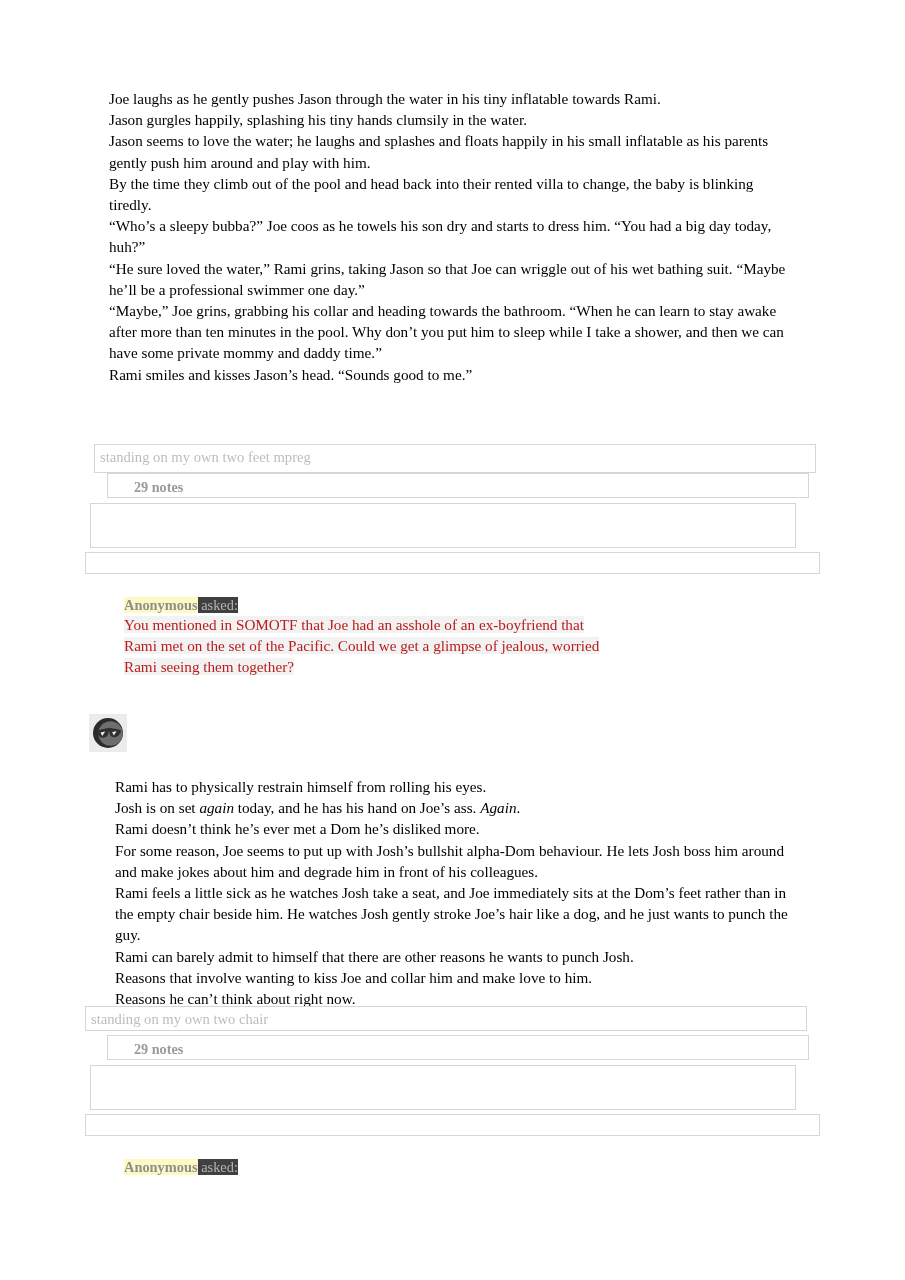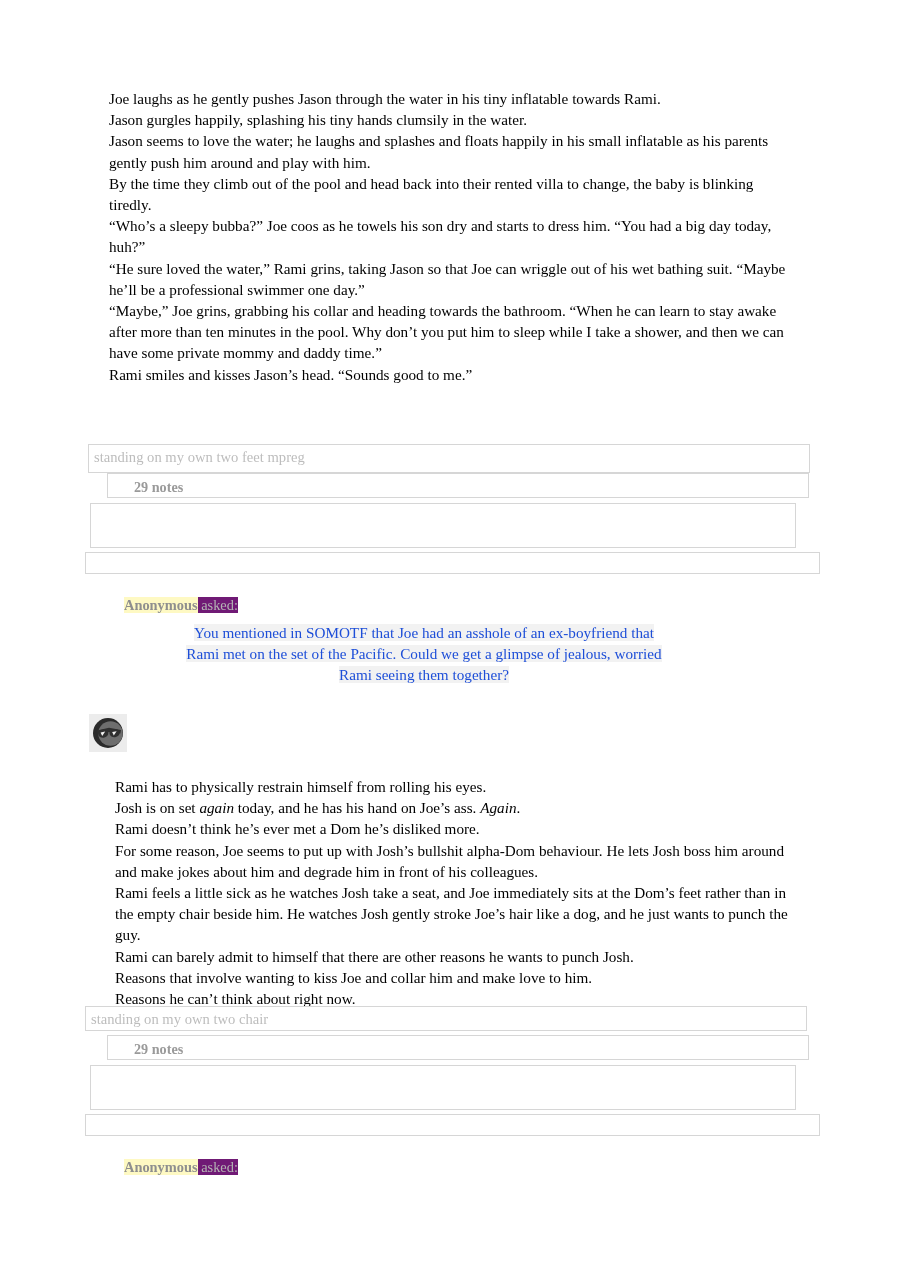--- a/index.html
+++ b/index.html
@@ -76,29 +76,28 @@
     margin: 0;
     color: #9d9d9d;
   }
   .ask-header .asker {
     font-weight: bold;
     color: #8e8e8e;
     background: #fef9c3;
   }
   .ask-header .asked-word {
     color: #b4b4b4;
-    background: #701a75;
+    background: #404040;
   }
   .ask-question {
     font-size: 15.2px;
     line-height: 21.2px;
-    color: #1d4ed8;
-    margin: 8px;
+    color: #b91c1c;
+    margin: 0;
     padding: 0;
-    text-align: center;
   }
   .ask-question span.hl {
     background: #f2f2f2;
     box-decoration-break: clone;
     -webkit-box-decoration-break: clone;
   }
 
   
   .avatar {
     position: absolute;
@@ -118,21 +117,21 @@
     <p>Joe laughs as he gently pushes Jason through the water in his tiny inflatable towards Rami.</p>
     <p>Jason gurgles happily, splashing his tiny hands clumsily in the water.</p>
     <p>Jason seems to love the water; he laughs and splashes and floats happily in his small inflatable as his parents gently push him around and play with him.</p>
     <p>By the time they climb out of the pool and head back into their rented villa to change, the baby is blinking tiredly.</p>
     <p>“Who’s a sleepy bubba?” Joe coos as he towels his son dry and starts to dress him. “You had a big day today, huh?”</p>
     <p>“He sure loved the water,” Rami grins, taking Jason so that Joe can wriggle out of his wet bathing suit. “Maybe he’ll be a professional swimmer one day.”</p>
     <p>“Maybe,” Joe grins, grabbing his collar and heading towards the bathroom. “When he can learn to stay awake after more than ten minutes in the pool. Why don’t you put him to sleep while I take a shower, and then we can have some private mommy and daddy time.”</p>
     <p>Rami smiles and kisses Jason’s head. “Sounds good to me.”</p>
   </div>
 
-  <div class="strip tag-strip" style="left:88px; top:444px; width:722px; height:29px;">
+  <div class="strip tag-strip" style="left:94px; top:444px; width:722px; height:29px;">
     <span>standing on my own two feet mpreg</span>
   </div>
 
   <div class="strip notes-strip" style="left:107px; top:473px; width:702px; height:25px;">
     <span>29 notes</span>
   </div>
 
   <div class="strip blank-strip" style="left:90px; top:503px; width:706px; height:45px;"></div>
 
   <div class="strip blank-strip" style="left:85px; top:552px; width:735px; height:22px;"></div>

